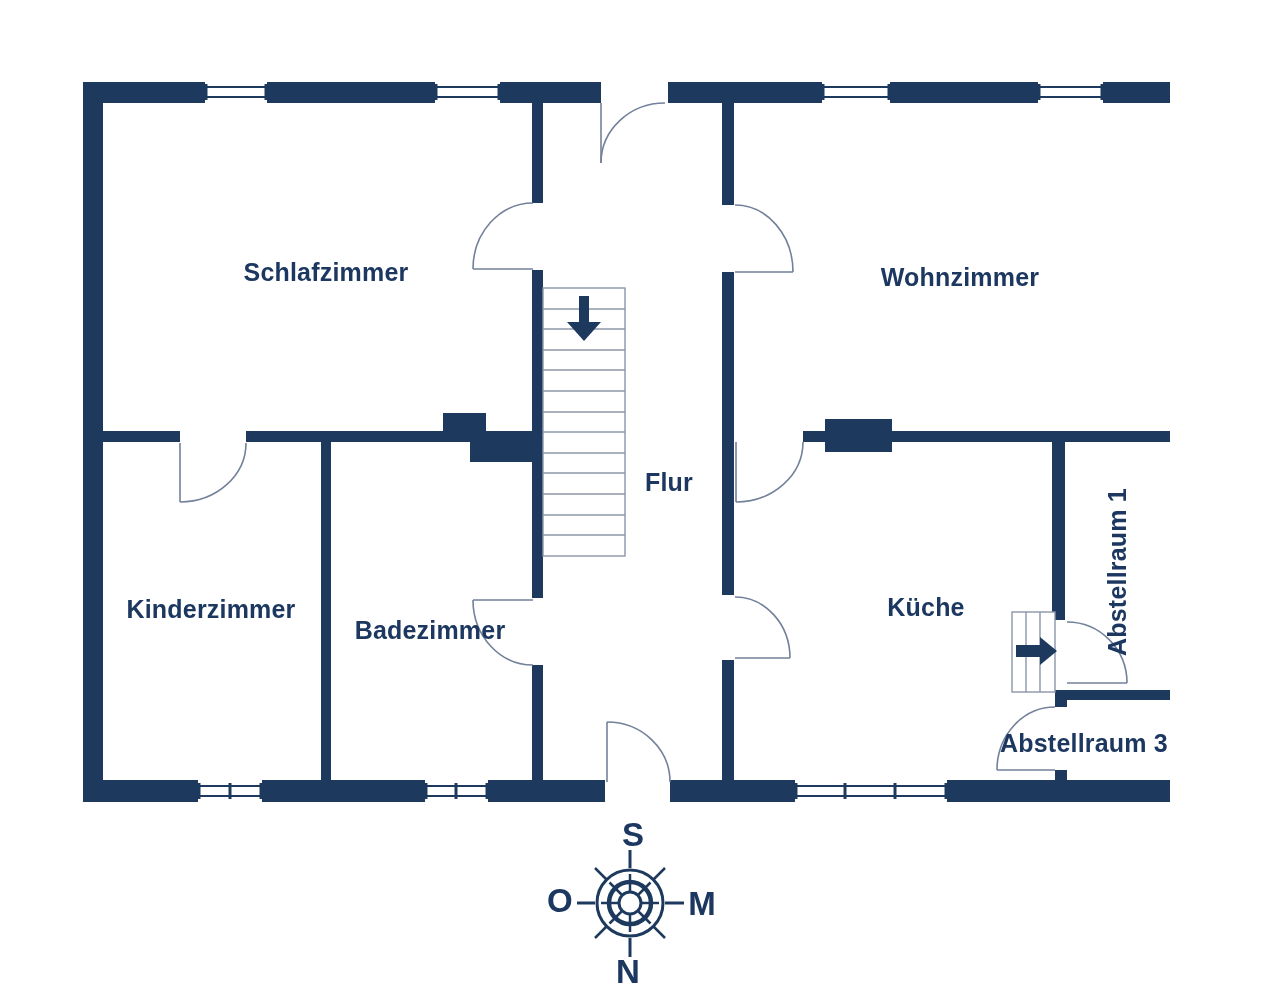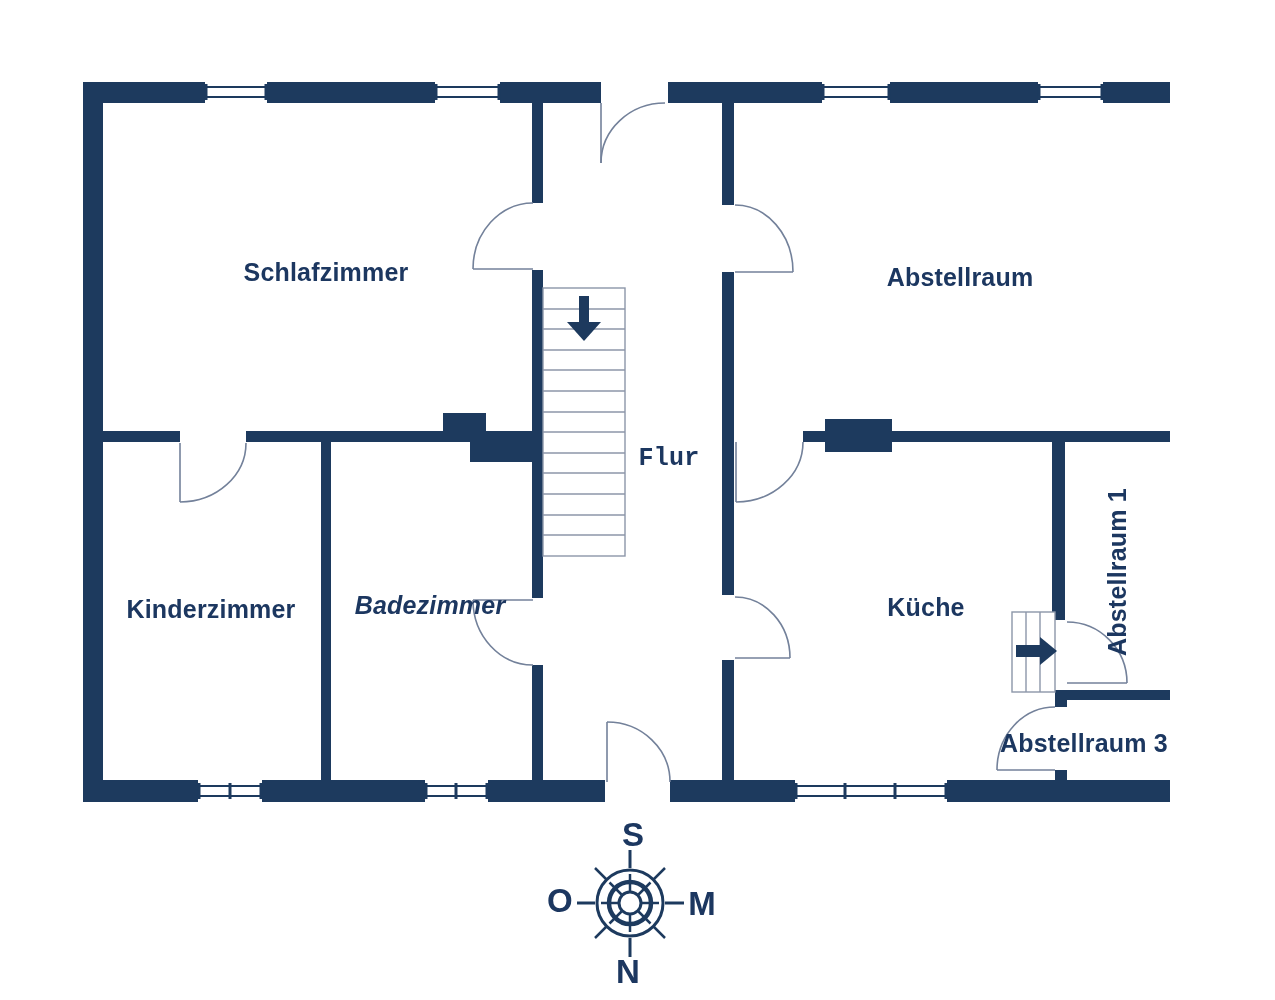--- a/index.html
+++ b/index.html
@@ -240,24 +240,24 @@
       <line class="compassline" stroke-width="2.5" x1="654" y1="927" x2="665" y2="938"></line>
 
       <line class="compassline" stroke-width="3" x1="630" y1="868" x2="630" y2="850"></line>
       <line class="compassline" stroke-width="3" x1="630" y1="938" x2="630" y2="957"></line>
       <line class="compassline" stroke-width="3" x1="595" y1="903" x2="577" y2="903"></line>
       <line class="compassline" stroke-width="3" x1="665" y1="903" x2="684" y2="903"></line>
     </g>
   </svg>
 
   <div class="lbl" style="left:326px;top:272px;">Schlafzimmer</div>
-  <div class="lbl" style="left:960px;top:277px;">Abstellraum</div>
+  <div class="lbl" style="left:960px;top:277px;">Wohnzimmer</div>
   <div class="lbl" style="left:211px;top:609px;">Kinderzimmer</div>
-  <div class="lbl" style="left:430px;top:605px;font-style:italic;">Badezimmer</div>
-  <div class="lbl" style="left:669px;top:458px;font-family:Liberation Mono, monospace;">Flur</div>
+  <div class="lbl" style="left:430px;top:630px;">Badezimmer</div>
+  <div class="lbl" style="left:669px;top:482px;">Flur</div>
   <div class="lbl" style="left:918px;top:607px;margin-left:8px;">Küche</div>
   <div class="lbl rot" style="left:1117px;top:572px;">Abstellraum 1</div>
   <div class="lbl" style="left:1084px;top:743px;">Abstellraum 3</div>
 
   <div class="lbl compass" style="left:633px;top:835px;">S</div>
   <div class="lbl compass" style="left:628px;top:972px;">N</div>
   <div class="lbl compass" style="left:560px;top:901px;">O</div>
   <div class="lbl compass" style="left:702px;top:904px;">M</div>
 
 </div>

